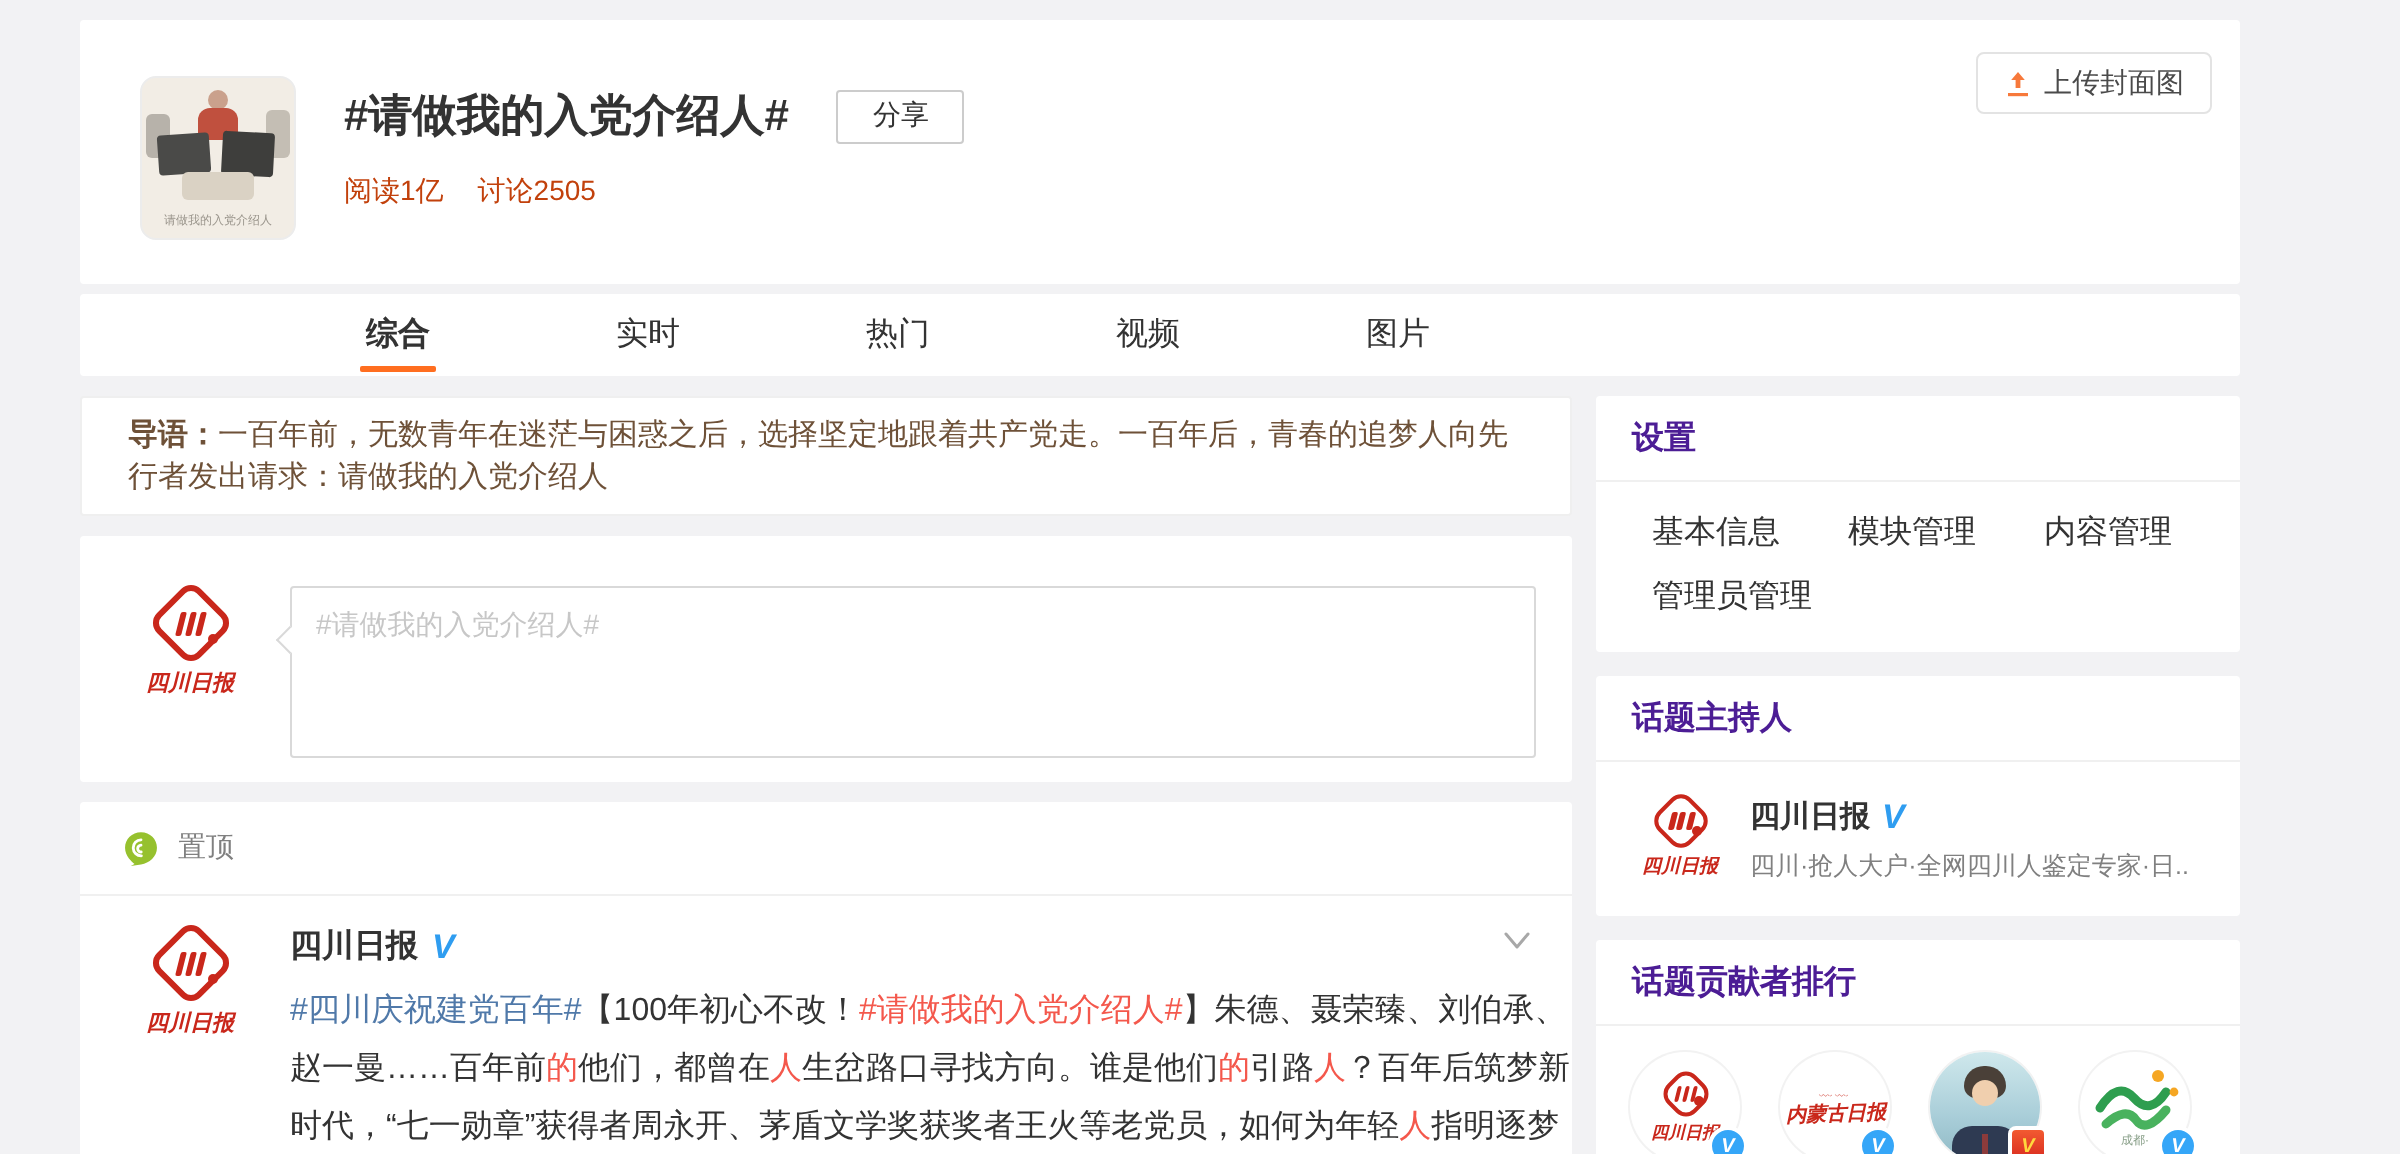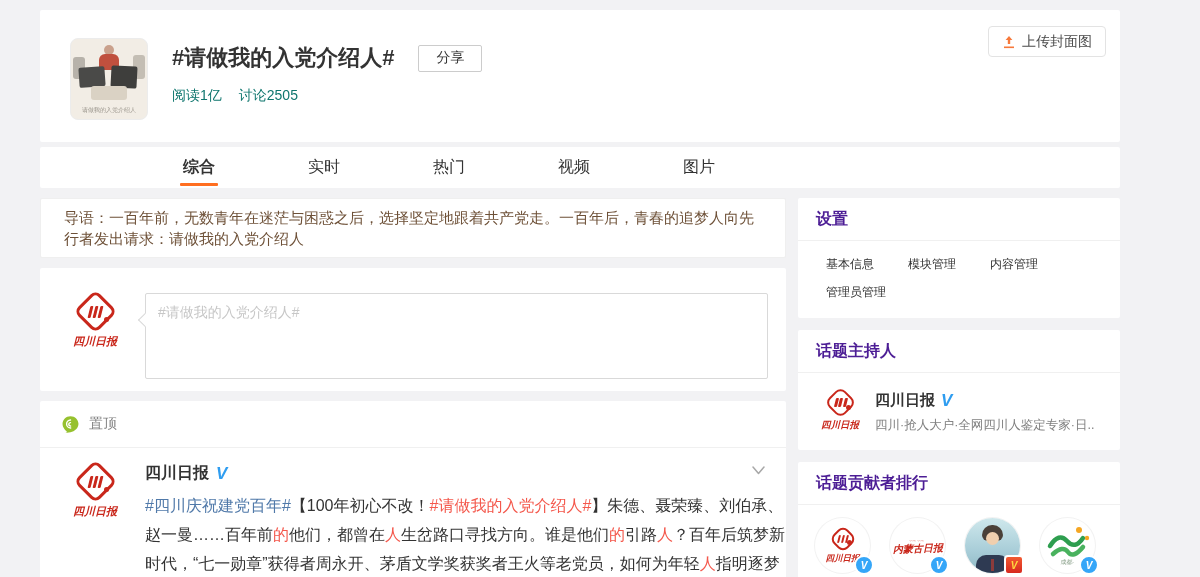--- a/index.html
+++ b/index.html
@@ -18,35 +18,35 @@
   .cv-b1{position:absolute;left:8px;top:28px;width:26px;height:20px;background:#4a4a48;transform:rotate(-4deg);border-radius:2px}
   .cv-b2{position:absolute;left:40px;top:27px;width:26px;height:22px;background:#3e3e3c;transform:rotate(3deg);border-radius:2px}
   .cv-s1{position:absolute;left:2px;top:18px;width:12px;height:22px;background:#b7b2aa;border-radius:3px}
   .cv-s2{position:absolute;right:2px;top:16px;width:12px;height:24px;background:#c4beb4;border-radius:3px}
   .cv-g{position:absolute;left:20px;top:47px;width:36px;height:14px;background:#dad2c4;border-radius:3px}
   .cv-cap{position:absolute;left:0;right:0;bottom:4px;font-size:6px;color:#9a958c;text-align:center;white-space:nowrap}
   .head-main{margin-left:24px}
   .title-row{display:flex;align-items:center;margin-top:6px}
   .topic-title{margin:0;font-size:22px;font-weight:bold;color:#333;line-height:28px}
   .share-btn{margin-left:24px;height:27px;padding:0 17px;background:#fff;border:1px solid #ccc;border-radius:2px;font-size:14px;color:#333;cursor:pointer;font-family:Liberation Mono, monospace}
-  .stats{margin-top:15px;font-size:14px;color:#0f766e;display:flex;gap:17px}
+  .stats{margin-top:15px;font-size:14px;color:#c2410c;display:flex;gap:17px}
   .upload-btn{position:absolute;right:14px;top:16px;height:31px;display:flex;align-items:center;gap:6px;padding:0 13px;background:#fff;border:1px solid #e3e3e3;border-radius:4px;font-size:14px;color:#4a4a4a;cursor:pointer;font-family:inherit}
   
   .tabbar{margin-top:5px;height:41px;display:flex;align-items:stretch;padding-left:143px;gap:93px}
   .tab{font-size:16px;color:#333;display:flex;align-items:center;position:relative;cursor:pointer}
   .tab.active{font-weight:bold}
   .tab.active::after{content:"";position:absolute;left:-3px;right:-3px;bottom:2px;height:3px;background:#ff6e20;border-radius:1px}
   
   .layout{display:flex;gap:12px;margin:10px 80px 0 40px;align-items:flex-start}
   .main-col{width:746px;flex:none}
   .side-col{width:322px;flex:none}
   
   .intro-card{box-sizing:border-box;border:1px solid #efefef;padding:8px 23px;margin-bottom:10px}
   .intro-card p{margin:0;font-size:15px;line-height:21px;color:#6e5138}
-  .intro-card b{font-weight:normal}
+  .intro-card b{font-weight:bold}
   
   .compose-card{box-sizing:border-box;height:123px;margin-bottom:10px;display:flex;padding:25px 18px 0 28px}
   .ta-wrap{position:relative;margin-left:23px;flex:1}
   .ta-wrap textarea{width:100%;height:86px;box-sizing:border-box;border:1px solid #d9d9d9;border-radius:2px;resize:none;outline:none;padding:10px 12px;font-family:inherit;font-size:14px;color:#333;display:block}
   .ta-wrap textarea::placeholder{color:#c7c7c7}
   .notch{position:absolute;left:-5px;top:22px;width:9px;height:9px;background:#fff;border-left:1px solid #d9d9d9;border-bottom:1px solid #d9d9d9;transform:rotate(45deg)}
   
   .sc-logo{width:54px;text-align:center;flex:none}
   .sc-d{width:25px;height:25px;margin:3px auto 7px;border:3px solid #c9271b;border-radius:7px;transform:rotate(45deg);position:relative}
   .sc-in{position:absolute;inset:0;transform:rotate(-45deg);display:flex;align-items:center;justify-content:center;gap:2px}
@@ -71,21 +71,21 @@
   .v-inline{color:#2f9df0;font-weight:900;font-style:italic;font-size:17px;line-height:1}
   .chevron-btn{position:absolute;right:16px;top:12px;background:none;border:none;padding:4px;cursor:pointer}
   .post-text{margin:7px 0 0;font-size:16px;line-height:29px;width:650px;word-break:break-all}
   .seg-text{color:#333}
   .seg-link{color:#5079a9;cursor:pointer}
   .seg-hot,.seg-mark{color:#f4584c}
   .seg-hot{cursor:pointer}
   
   .side-card{margin-bottom:12px}
   .side-card h3{margin:0;padding:11px 18px 10px;font-size:16px;font-weight:bold;color:#4c1d95;border-bottom:1px solid #f0f0f0}
-  .set-links{display:flex;flex-wrap:wrap;column-gap:34px;row-gap:11px;padding:15px 18px 17px 28px;font-size:12px}
+  .set-links{display:flex;flex-wrap:wrap;column-gap:34px;row-gap:11px;padding:15px 18px 17px 28px;font-size:16px}
   .set-links a{color:#333;text-decoration:none;cursor:pointer}
   .host-row{display:flex;gap:13px;padding:15px 12px 16px 20px}
   .host-info{min-width:0}
   .host-name-row{display:flex;align-items:center;gap:6px;height:20px;margin-top:2px}
   .host-name{font-size:15px;font-weight:bold;color:#333;cursor:pointer}
   .host-desc{margin-top:7px;font-size:12.5px;color:#808080;white-space:nowrap;overflow:hidden;width:238px}
   .avatars{display:flex;gap:20px;padding:13px 0 12px 17px}
   .av{width:55px;height:55px;border-radius:50%;position:relative;flex:none;background:#fff;box-shadow:0 0 0 1px #f2f2f2;cursor:pointer}
   .av-inner{position:absolute;inset:0;border-radius:50%;overflow:hidden;display:flex;flex-direction:column;align-items:center;justify-content:center}
   .badge{position:absolute;right:-4px;bottom:-2px;width:16px;height:16px;border-radius:50%;background:#35a6f8;border:2px solid #fff;color:#fff;font-size:10px;font-weight:bold;font-style:italic;display:flex;align-items:center;justify-content:center}

